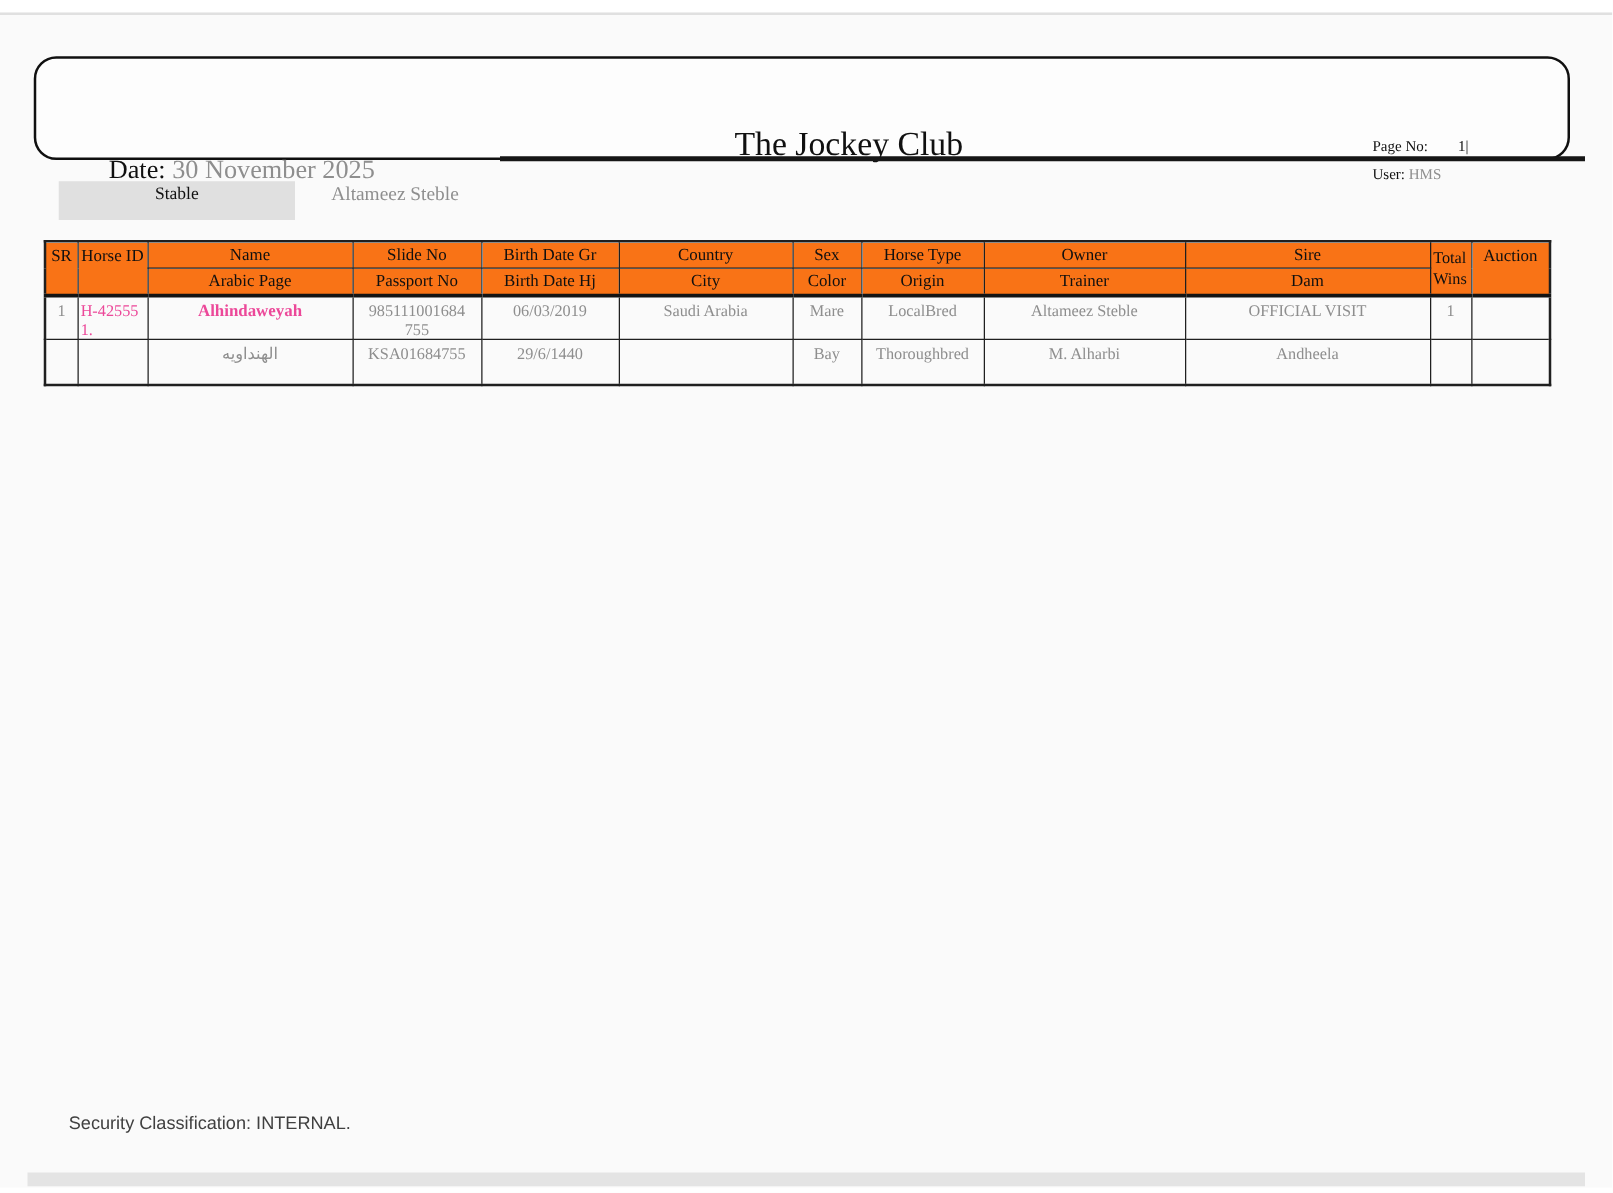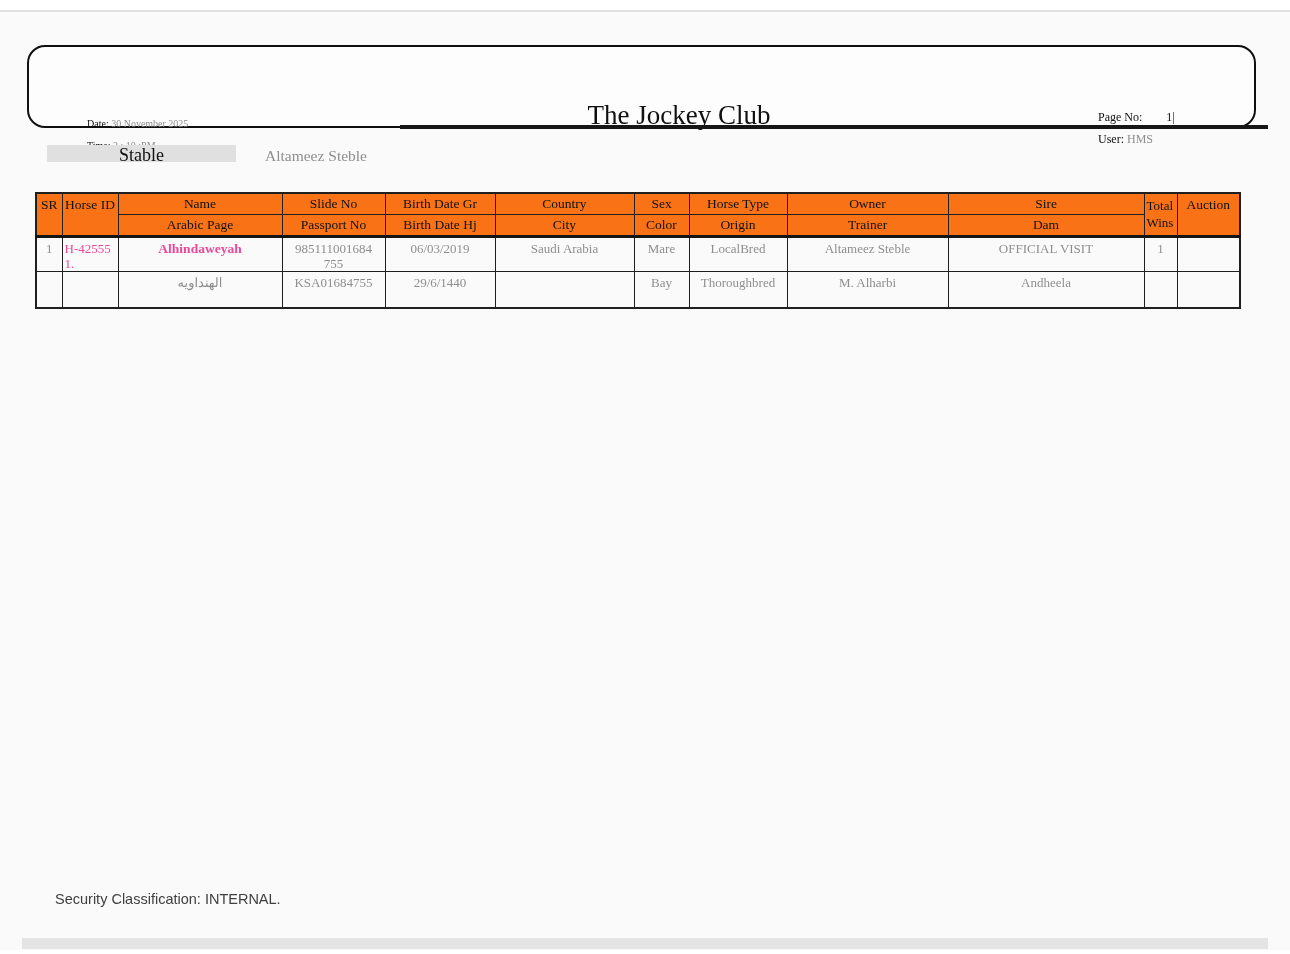--- a/index.html
+++ b/index.html
@@ -3,32 +3,32 @@
 <meta charset="utf-8">
 <style>
   * { margin:0; padding:0; box-sizing:border-box; }
   html,body { width:1290px; height:954px; background:#ffffff; font-family:"Liberation Serif","DejaVu Serif",serif; }
   #page { position:relative; width:1290px; height:954px; background:#ffffff; overflow:hidden; }
   #paper { position:absolute; left:0; top:10px; width:1290px; height:940px; background:#fafafa; border-top:2px solid #e0e0e0; }
 
   
   #header-box { position:absolute; left:27px; top:45px; width:1229px; height:83px;
     border:2px solid #101010; border-radius:18px; background:#fdfdfd; }
-  .hdr-left { position:absolute; left:58px; top:66px; font-size:10px; line-height:21.5px; color:#101010; }
+  .hdr-left { position:absolute; left:58px; top:78px; font-size:21px; line-height:21.5px; color:#101010; }
   .hdr-right { position:absolute; left:1069px; top:60px; font-size:12px; line-height:21.5px; color:#101010; }
   .muted { color:#8e8e8e; }
   .pageno-val { display:inline-block; margin-left:24px; color:#101010; }
   #title-wrap { position:absolute; left:395px; top:53px; width:510px; text-align:center; color:#101010; }
   #report-title { font-size:27px; line-height:30px; }
   #report-subtitle { font-size:19.5px; line-height:26px; margin-top:3px; }
   #header-underline { position:absolute; left:400px; top:125px; width:868px; height:4px; background:#161616; }
 
   
-  #stable-label { position:absolute; left:47px; top:145px; width:189px; height:17px; background:#e0e0e0;
-    text-align:center; font-size:18px; line-height:21px; color:#101010; }
+  #stable-label { position:absolute; left:47px; top:145px; width:189px; height:31px; background:#e0e0e0;
+    text-align:center; font-size:14px; line-height:21px; color:#101010; }
   #stable-value { position:absolute; left:265px; top:145px; font-size:15.5px; line-height:21px; color:#8e8e8e; }
 
   
   #horse-table { position:absolute; left:35px; top:192px; width:1204px;
     border-collapse:collapse; table-layout:fixed; }
   #horse-table td { border:1px solid #1f1f1f; overflow:hidden; }
   #horse-table { border:2px solid #1f1f1f; }
   td.hcell { background:#f97316; font-size:13.5px; color:#101010; text-align:center;
     padding:2px 1px; vertical-align:middle; }
   td.hspan { vertical-align:top; padding-top:3px; }

